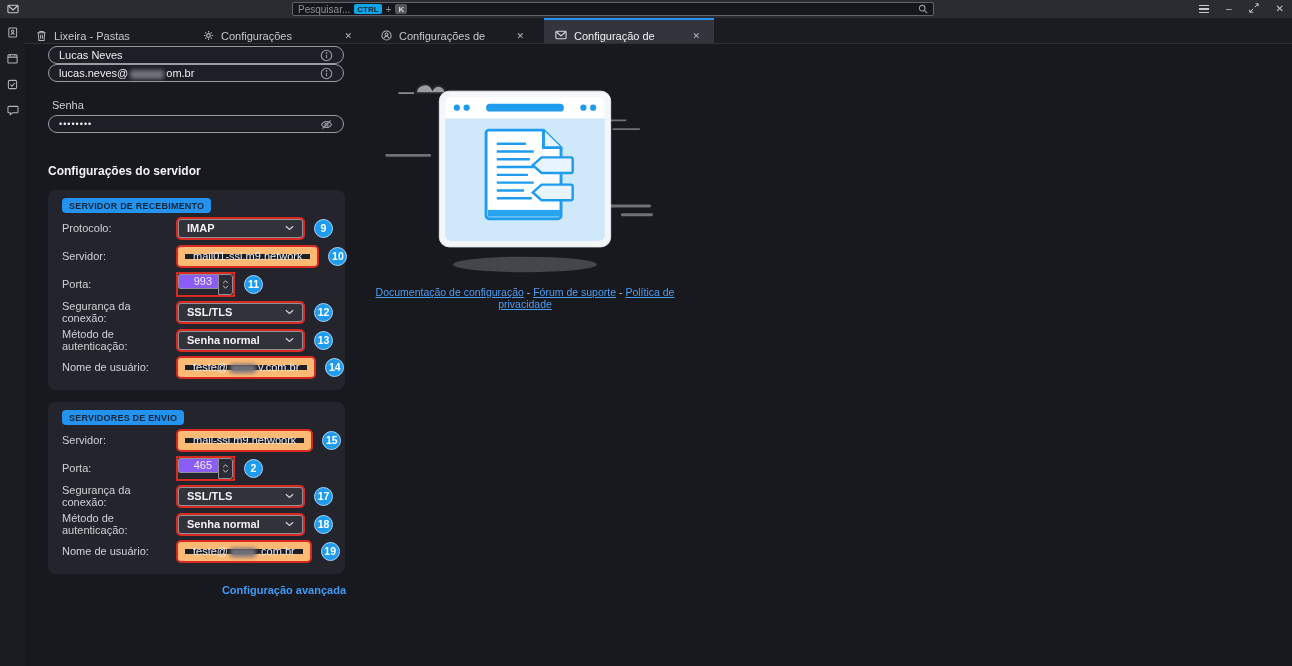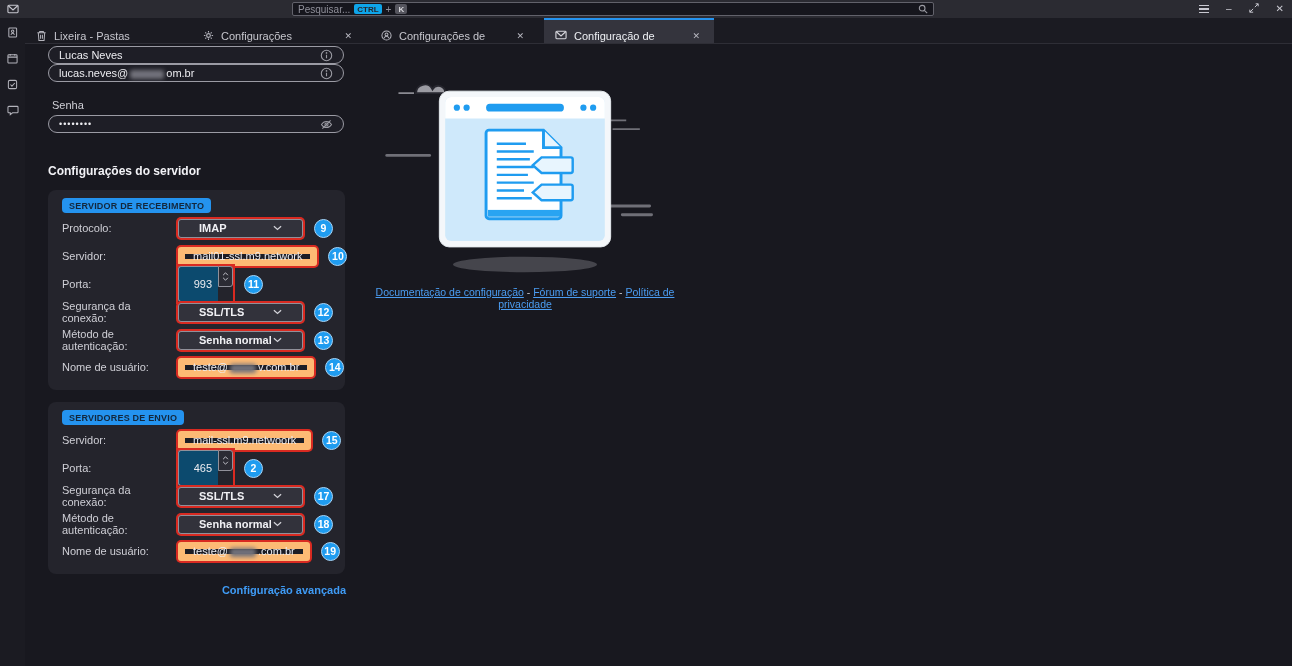--- a/index.html
+++ b/index.html
@@ -45,25 +45,25 @@
   .check-row { display:flex; align-items:center; gap:7px; margin:10px 2px 0 2px; }
   .checkbox { width:13px; height:13px; border-radius:2px; background:#2493ef; display:flex; align-items:center; justify-content:center; }
 
   .section-heading { margin-top:31px; font-size:12px; font-weight:bold; color:#f2f2f6; }
 
   .panel { margin-top:12px; width:297px; background:#24242c; border-radius:8px; padding:5px 12px 10px 14px; }
   .badge { display:inline-block; background:#2493ef; color:#13273c; font-size:9px; font-weight:bold; letter-spacing:.2px; padding:2.5px 7px; border-radius:4px; margin:3px 0 1px 0;text-align:right; }
   .row { display:flex; align-items:center; height:28px; }
   .row-label { width:116px; flex:none; color:#cfcfd6; font-size:11px; }
   .ann { box-shadow:0 0 0 2px #d92a21; }
-  .select { width:160px; height:19px; background:#32323b; border:1px solid #90909a; border-radius:3px; display:flex; align-items:center; padding:0 20px; font-weight:bold; font-size:11px; color:#f0f0f4; }
+  .select { width:160px; height:19px; background:#32323b; border:1px solid #90909a; border-radius:3px; display:flex; align-items:center; padding:0 8px; font-weight:bold; font-size:11px; color:#f0f0f4; }
   .select .chev { margin-left:auto; display:flex; }
   .textfield { width:160px; height:19px; background:#1d1d25; border:7px solid #fdba74; border-radius:3px; display:flex; align-items:center; padding:0 8px; font-size:11px; color:#ececf0; white-space:nowrap; }
   .spin-wrap { display:flex; }
-  .spin-num { width:40px; height:36px; background:#0c4a6e; border:1px solid #90909a; border-right:0; border-radius:3px 0 0 3px; display:flex; align-items:center; justify-content:flex-end; padding:0 6px; font-size:11px; color:#ececf0; }
+  .spin-num { width:40px; height:15px; background:#8b5cf6; border:1px solid #90909a; border-right:0; border-radius:3px 0 0 3px; display:flex; align-items:center; justify-content:flex-end; padding:0 6px; font-size:11px; color:#ececf0; }
   .spin-arrows { width:15px; height:21px; background:#2b2b34; border:1px solid #90909a; border-radius:0 3px 3px 0; display:flex; flex-direction:column; align-items:center; justify-content:center; gap:1px; }
   .num { flex:none; width:19px; height:19px; border-radius:50%; background:#1f9cf0; border:1px solid #a6d5f8; color:#fff; font-size:10.5px; font-weight:bold; display:flex; align-items:center; justify-content:center; margin-left:11px; }
 
   .advanced { margin-top:10px; text-align:right; padding-right:2px; }
   .advanced a { color:#3f9bf5; font-weight:bold; font-size:11px; text-decoration:none; }
 
   .help-col { position:absolute; left:330px; top:14px; width:340px; text-align:center; }
   .help-q { margin-top:40px; font-size:10.5px; color:#c9c9cf; }
   .help-links { margin-top:4px; font-size:10.5px; color:#c6c6cd; }
   .help-links a { color:#4b9df2; text-decoration:underline; }

